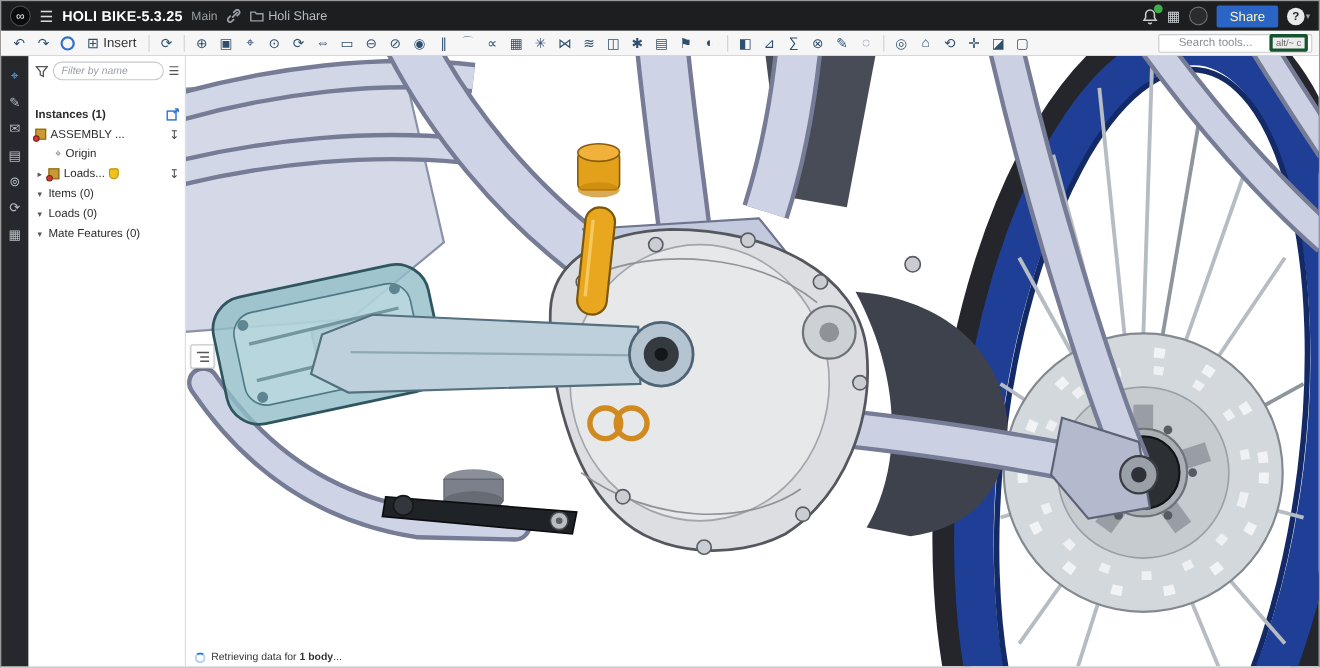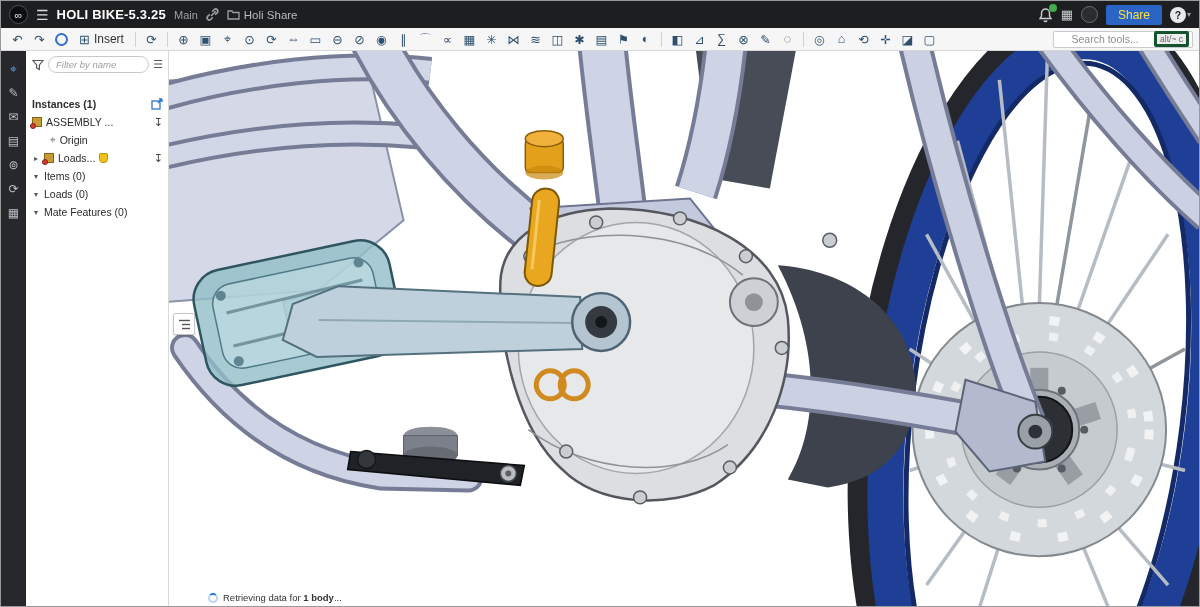--- a/index.html
+++ b/index.html
@@ -12,21 +12,21 @@
   .hamburger { color:#d8dadc; font-size:14px; cursor:pointer; }
   .doc-title { color:#fff; font-size:13px; font-weight:bold; letter-spacing:.2px; white-space:nowrap; }
   .workspace { color:#9aa0a6; font-size:11px; }
   .tb-svg-icon { display:flex; align-items:center; }
   .doc-path { color:#b6bcc2; font-size:11.5px; display:flex; align-items:center; gap:4px; }
   .topbar-spacer { flex:1; }
   .bell-wrap { position:relative; display:flex; cursor:pointer; }
   .bell-badge { position:absolute; top:-3px; right:-4px; width:8px; height:8px; border-radius:50%; }
   .top-icon { color:#c9cdd1; font-size:13px; cursor:pointer; display:flex; align-items:center; }
   .globe { width:17px; height:17px; border-radius:50%; background:#2a2c2e; border:1px solid #6a6e72; cursor:pointer; }
-  .share-btn { color:#fde047; font-size:12px; padding:3px 12px; border-radius:2px; border:none; cursor:pointer; }
+  .share-btn { color:#fef9c3; font-size:12px; padding:3px 12px; border-radius:2px; border:none; cursor:pointer; }
   .help-circle { width:16px; height:16px; border-radius:50%; background:#e8e9ea; color:#1d1e20; font-size:10.5px; font-weight:bold; display:flex; align-items:center; justify-content:center; cursor:pointer; }
   .help-caret { color:#9aa0a6; font-size:8px; margin-left:1px; }
 
   
   .toolbar { height:23px; background:#f6f6f7; border-bottom:1px solid #d6d7d9; display:flex; align-items:center; padding:0 6px; gap:1px; flex:0 0 23px; }
   .tb-icon { width:21px; height:19px; display:flex; align-items:center; justify-content:center; font-size:12.5px; color:#2f4f6e; cursor:pointer; border-radius:2px; }
   .orient-circle { width:13px; height:13px; border-radius:50%; border:2.5px solid #2e6fd0; }
   .insert-btn { display:flex; align-items:center; gap:4px; font-size:12px; color:#333; padding:0 6px; cursor:pointer; height:19px; }
   .insert-btn .g { color:#2f4f6e; font-size:13px; }
   .tb-sep { width:1px; height:15px; background:#cfd1d3; margin:0 4px; }
@@ -54,21 +54,21 @@
   .asm-cube { width:10px; height:10px; background:#c79a35; border:1px solid #8a6510; position:relative; flex:0 0 10px; }
   .asm-cube .red-dot { position:absolute; left:-3px; bottom:-3px; width:6px; height:6px; background:#d63a2f; border-radius:50%; border:1px solid #7e1f18; }
   .origin-glyph { font-size:10px; color:#777; }
   .shield { width:9px; height:10px; background:#f2c21c; border:1px solid #b8900a; border-radius:2px 2px 45% 45%; flex:0 0 9px; }
   .dl-glyph { margin-left:auto; font-size:11px; color:#444; cursor:pointer; }
   .row-right { margin-left:auto; display:flex; cursor:pointer; }
 
   .viewport { flex:1; position:relative; background:#ffffff; overflow:hidden; }
   .viewport svg.scene { position:absolute; inset:0; width:100%; height:100%; }
   .tree-toggle { position:absolute; left:4px; top:262px; width:22px; height:22px; background:#fff; border:1px solid #c6c8cb; border-radius:2px; display:flex; align-items:center; justify-content:center; cursor:pointer; box-shadow:0 1px 2px rgba(0,0,0,.15); }
-  .statusbar { position:absolute; left:8px; bottom:3px; display:flex; align-items:center; gap:5px; font-size:9.5px; color:#333;margin-left:31px; }
+  .statusbar { position:absolute; left:8px; bottom:3px; display:flex; align-items:center; gap:5px; font-size:9.5px; color:#333; }
   .spinner { width:10px; height:10px; border:2px solid #bcd4f2; border-top-color:#2a7de1; border-radius:50%; }
 </style>
 </head>
 <body>
 
 <div class="app">
 
   <div class="topbar">
     <div class="logo-circle">∞</div>
     <div class="hamburger">☰</div>

